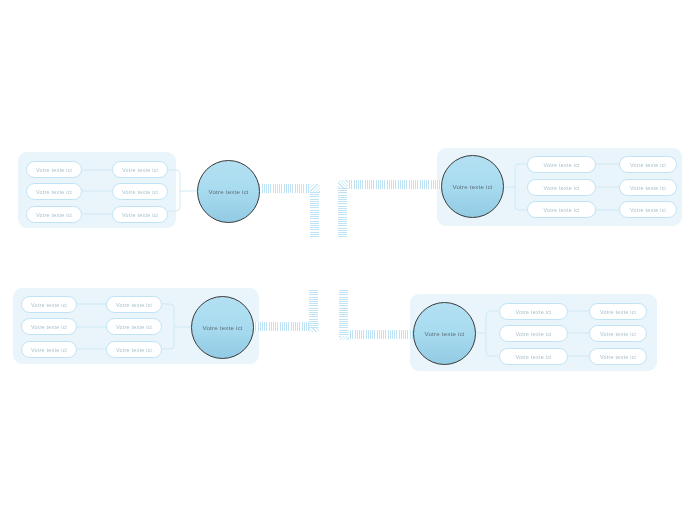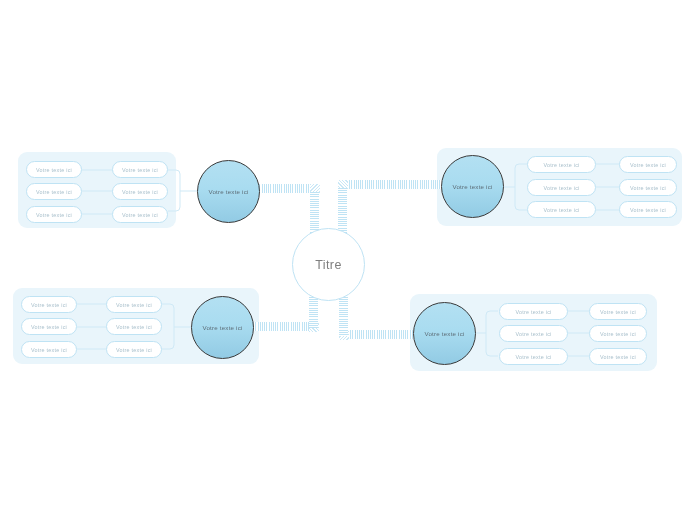--- a/index.html
+++ b/index.html
@@ -211,15 +211,14 @@
   <div class="branch" style="left:413px; top:302px; width:63px; height:63px;">Votre texte ici</div>
 
   <div class="pill" style="left:499px; top:303px; width:69px; height:17px;">Votre texte ici</div>
   <div class="pill" style="left:499px; top:325px; width:69px; height:17px;">Votre texte ici</div>
   <div class="pill" style="left:499px; top:348px; width:69px; height:17px;">Votre texte ici</div>
 
   <div class="pill" style="left:589px; top:303px; width:58px; height:17px;">Votre texte ici</div>
   <div class="pill" style="left:589px; top:325px; width:58px; height:17px;">Votre texte ici</div>
   <div class="pill" style="left:589px; top:348px; width:58px; height:17px;">Votre texte ici</div>
 
-  <div class="center-circle" style="left:292px; top:228px; width:73px; height:73px;">Titre</div>
 
 </div>
 
 </body></html>

